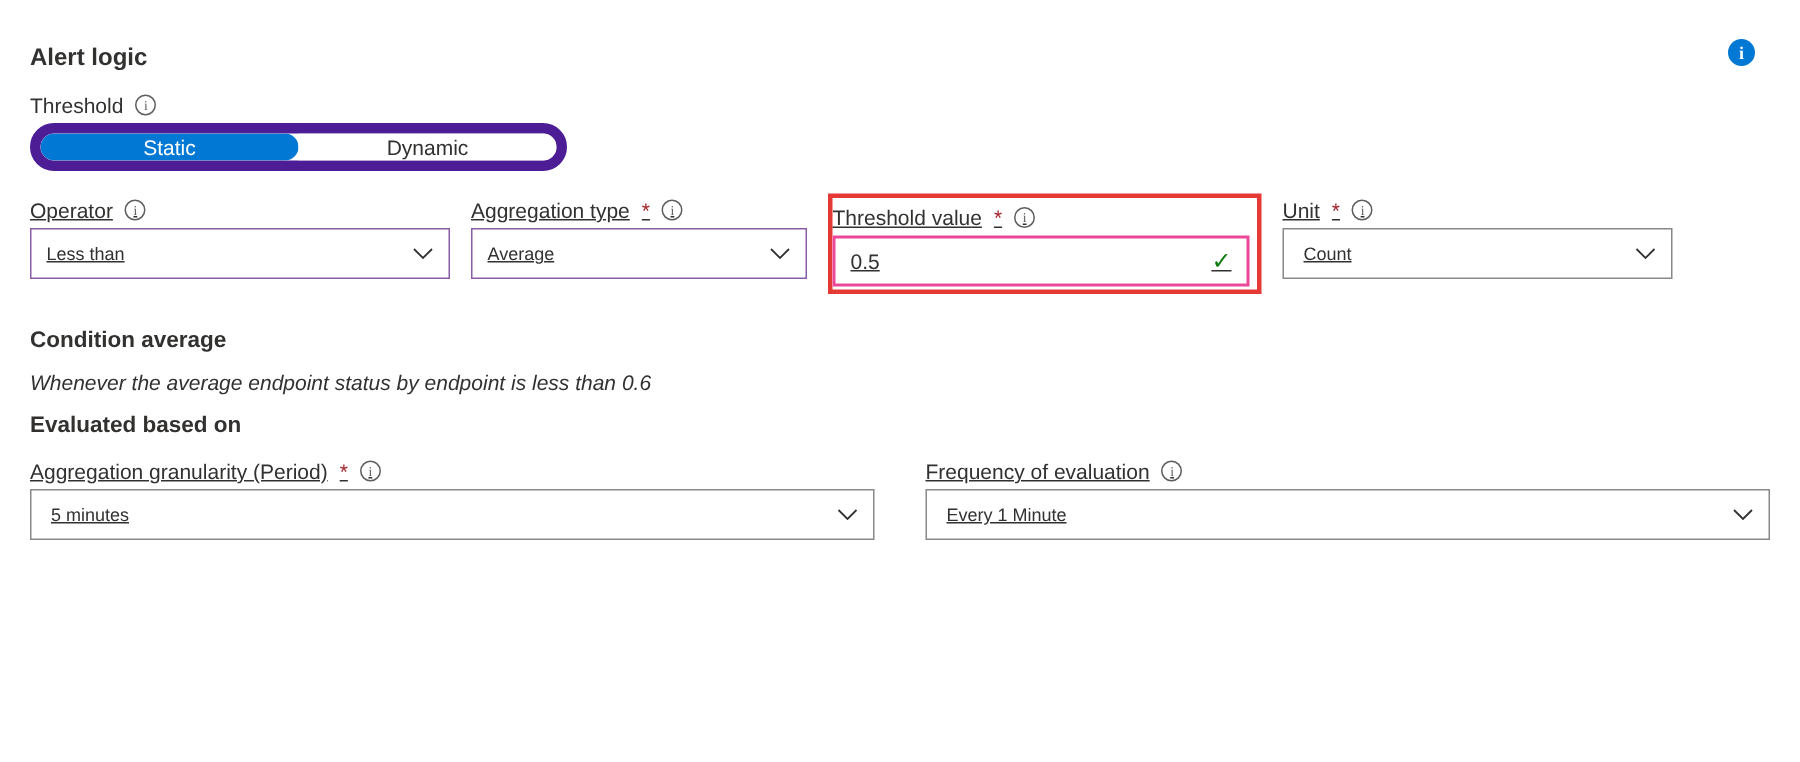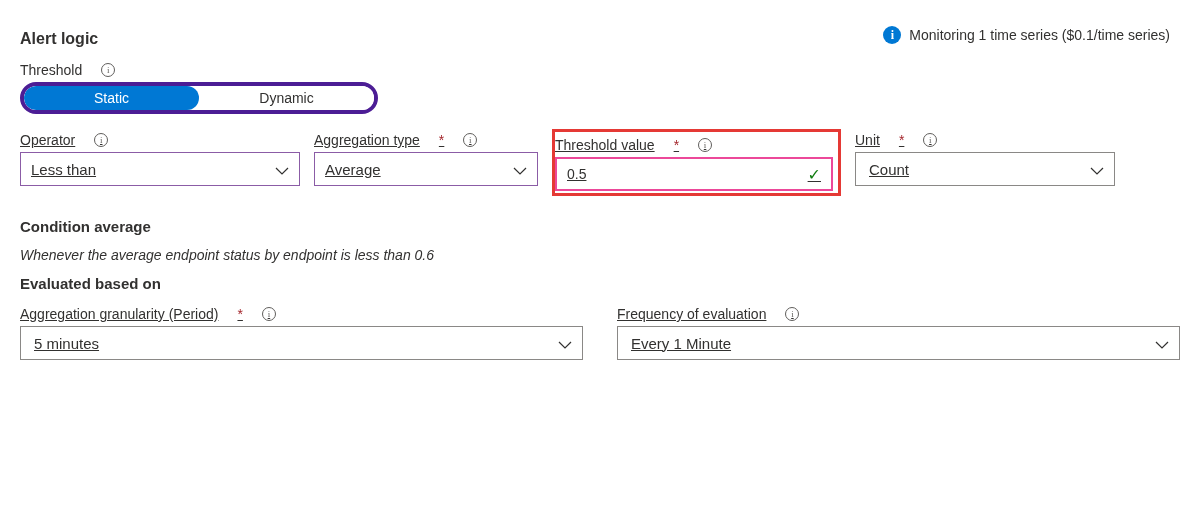--- a/index.html
+++ b/index.html
@@ -36,21 +36,21 @@
     }
     .section-heading {
       font-weight: 600;
       font-size: 16px;
       color: #323130;
       margin-bottom: 14px;
     }
     .field-label {
       display: flex;
       align-items: center;
-      gap: 19px;
+      gap: 8px;
       font-size: 14px;
       color: #323130;
       margin-bottom: 4px;
     }
     .required {
       color: #a4262c;
     }
     .info-icon {
       width: 14px;
       height: 14px;
@@ -58,21 +58,21 @@
       border-radius: 50%;
       display: inline-flex;
       align-items: center;
       justify-content: center;
       font-size: 9px;
       color: #605e5c;
       font-family: Georgia, serif;
     }
     .segmented {
       display: inline-flex;
-      border: 4px solid #4c1d95;
+      border: 7px solid #4c1d95;
       border-radius: 18px;
       overflow: hidden;
       height: 32px;
       width: 358px;
     }
     .segmented-option {
       flex: 1;
       display: flex;
       align-items: center;
       justify-content: center;
@@ -102,21 +102,21 @@
     .col-unit { width: 260px; }
     .col-half { width: 563px; }
     .select-like {
       height: 34px;
       border: 1px solid #8b5ca6;
       background: #fff;
       display: flex;
       align-items: center;
       justify-content: space-between;
       padding: 0 10px;
-      font-size: 15px;
+      font-size: 12px;
       color: #323130;
       cursor: pointer;
     }
     .select-like.gray-border {
       border-color: #8a8886;
       padding-left: 13px;
     }
     .input-like {
       height: 34px;
       border: 2px solid #ec4899;
@@ -152,21 +152,20 @@
       margin-bottom: 14px;
     }
   </style>
 </head>
 <body>
 
 
 
 <div class="monitoring-banner">
   <span class="info-circle-solid">i</span>
-  <span>Monitoring 1 time series ($0.1/time series)</span>
 </div>
 
 <div class="section-heading">Alert logic</div>
 
 <div class="field-label">
   <span>Threshold</span>
   <span class="info-icon">i</span>
 </div>
 <div class="segmented">
   <div class="segmented-option active">Static</div>

